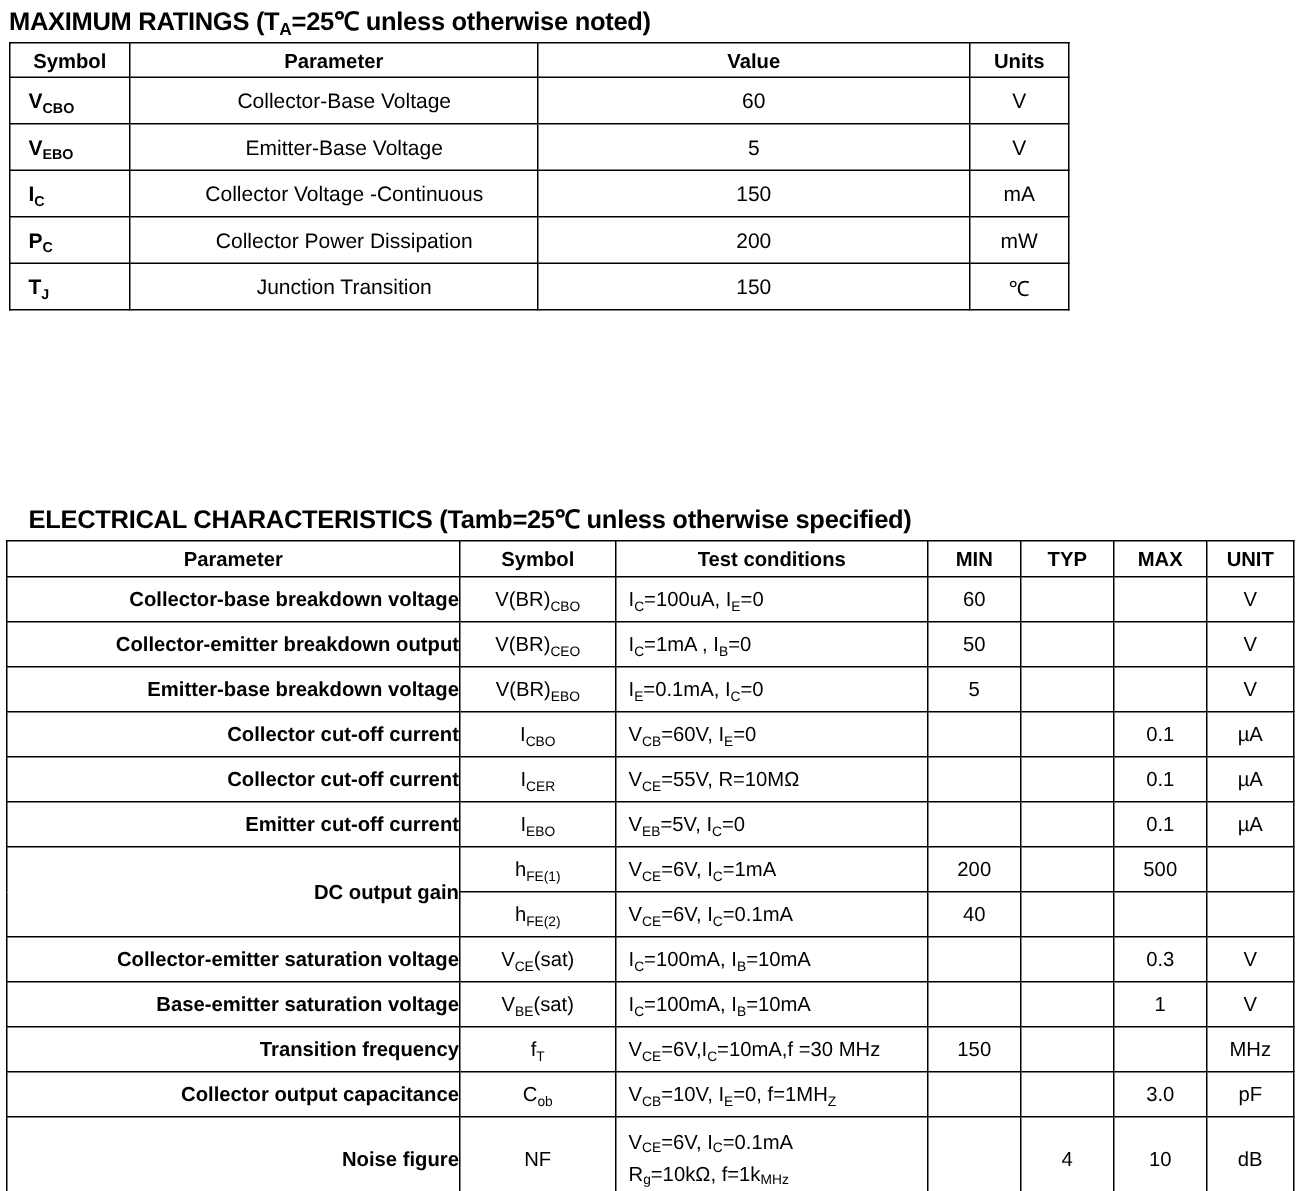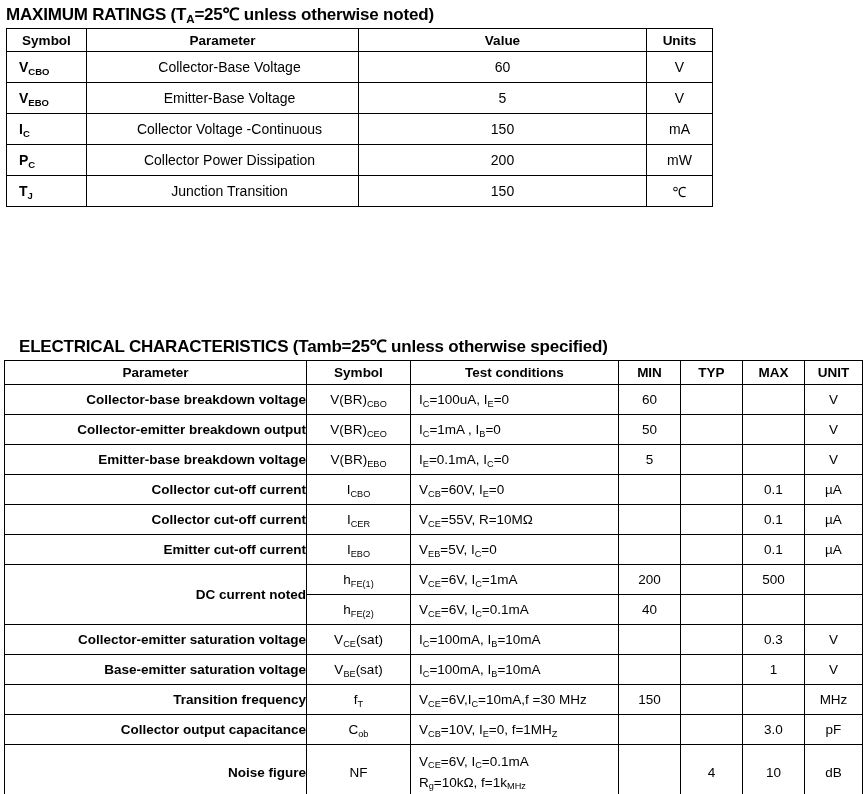--- a/index.html
+++ b/index.html
@@ -273,21 +273,21 @@
         <td class="par">Emitter cut-off current</td>
         <td class="sym"><span>I</span><sub>EBO</sub></td>
         <td class="test"><span class="nowrap"><span>V</span><sub>EB</sub><span>=5V,   I</span><sub>C</sub><span>=0</span></span></td>
         <td class="minv"></td>
         <td class="typv"></td>
         <td class="maxv">0.1</td>
         <td class="unit">µA</td>
       </tr>
 
       <tr>
-        <td class="par" rowspan="2">DC current noted</td>
+        <td class="par" rowspan="2">DC output gain</td>
         <td class="sym"><span>h</span><sub>FE(1)</sub></td>
         <td class="test"><span class="nowrap"><span>V</span><sub>CE</sub><span>=6V,   I</span><sub>C</sub><span>=1mA</span></span></td>
         <td class="minv">200</td>
         <td class="typv"></td>
         <td class="maxv">500</td>
         <td class="unit"></td>
       </tr>
 
       <tr>
         <td class="sym"><span>h</span><sub>FE(2)</sub></td>

